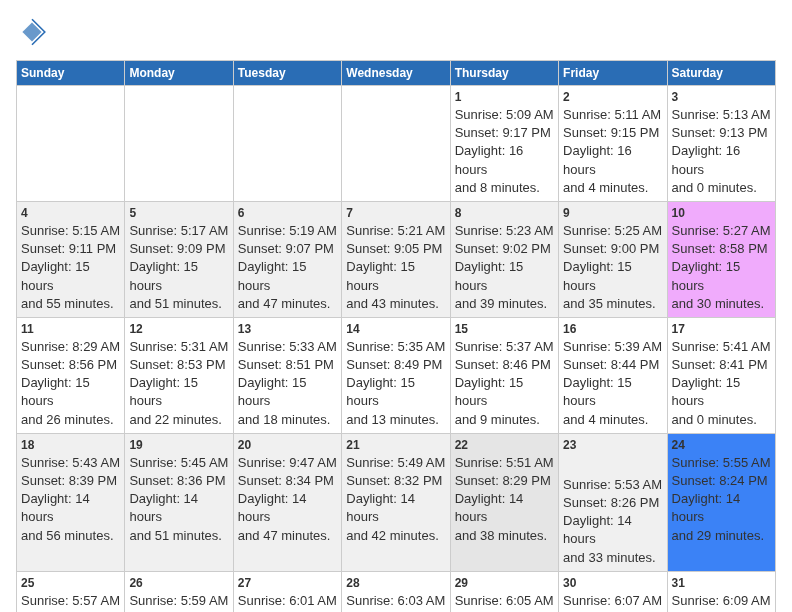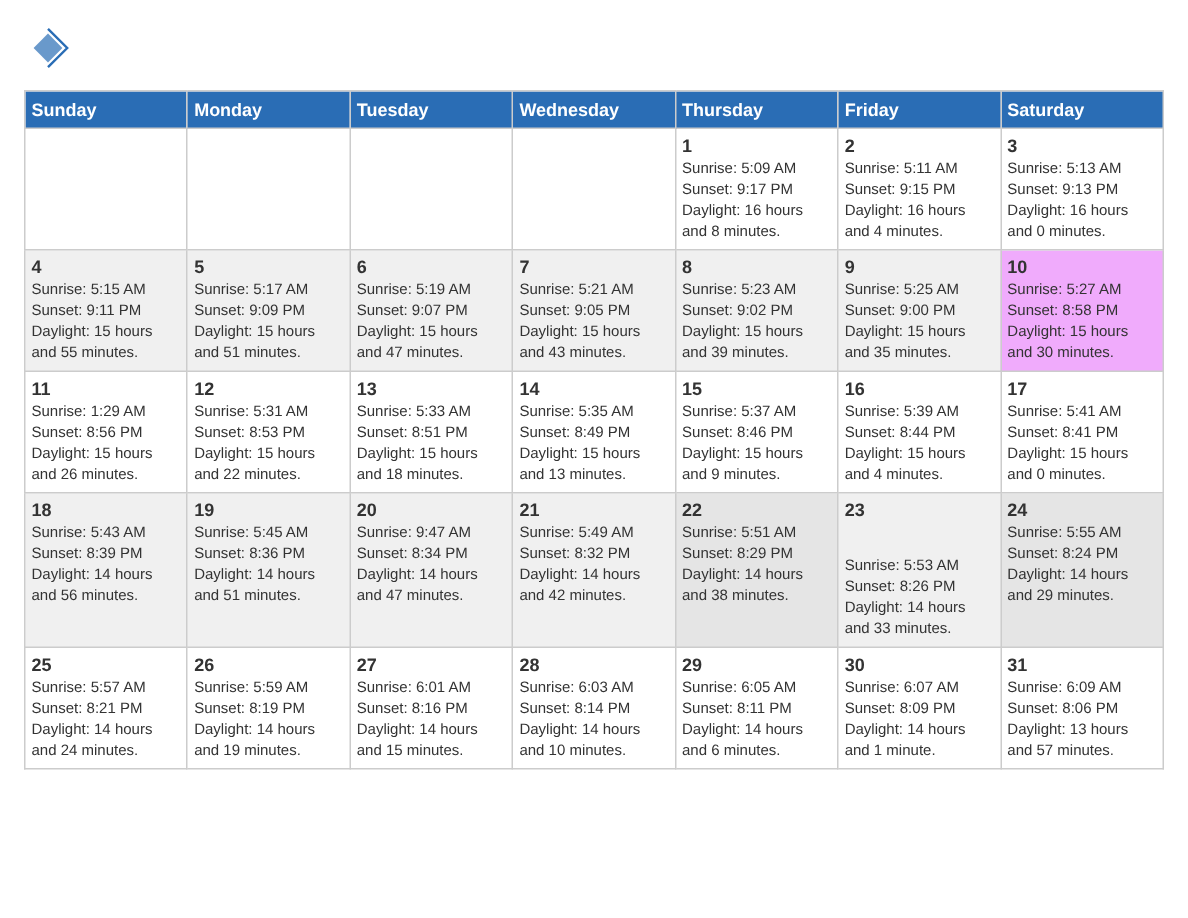--- a/index.html
+++ b/index.html
@@ -67,21 +67,21 @@
     .calendar tr:nth-child(even) td {
       background: #f0f0f0;
     }
     .day-num {
       font-size: 12px;
       font-weight: bold;
       color: #333;
       margin-bottom: 2px;
     }
     .day-info {
-      font-size: 10px;
+      font-size: 13px;
       color: #333;
       line-height: 1.4;
     }
     .empty-cell {
       background: #fff !important;
     }
   </style>
 </head>
 <body>
 
@@ -189,21 +189,21 @@
           <div class="day-num">10</div>
           <div class="day-info" style="white-space: pre-line;">Sunrise: 5:27 AM
 Sunset: 8:58 PM
 Daylight: 15 hours
 and 30 minutes.</div>
         </td>
       </tr>
       <tr>
         <td>
           <div class="day-num">11</div>
-          <div class="day-info" style="white-space: pre-line;">Sunrise: 1:29 AM
+          <div class="day-info" style="white-space: pre-line;">Sunrise: 8:29 AM
 Sunset: 8:56 PM
 Daylight: 15 hours
 and 26 minutes.</div>
         </td>
         <td>
           <div class="day-num">12</div>
           <div class="day-info" style="white-space: pre-line;">Sunrise: 5:31 AM
 Sunset: 8:53 PM
 Daylight: 15 hours
 and 22 minutes.</div>
@@ -280,21 +280,21 @@
 Daylight: 14 hours
 and 38 minutes.</div>
         </td>
         <td style="background: rgb(240, 240, 240);">
           <div class="day-num">23</div>
           <div class="day-info" style="white-space: pre-line; margin-top: 24px;">Sunrise: 5:53 AM
 Sunset: 8:26 PM
 Daylight: 14 hours
 and 33 minutes.</div>
         </td>
-        <td style="background: #e5e5e5; margin-top: 46px;">
+        <td style="background: #3b82f6; margin-top: 46px;">
           <div class="day-num">24</div>
           <div class="day-info" style="white-space: pre-line;">Sunrise: 5:55 AM
 Sunset: 8:24 PM
 Daylight: 14 hours
 and 29 minutes.</div>
         </td>
       </tr>
       <tr>
         <td>
           <div class="day-num">25</div>

